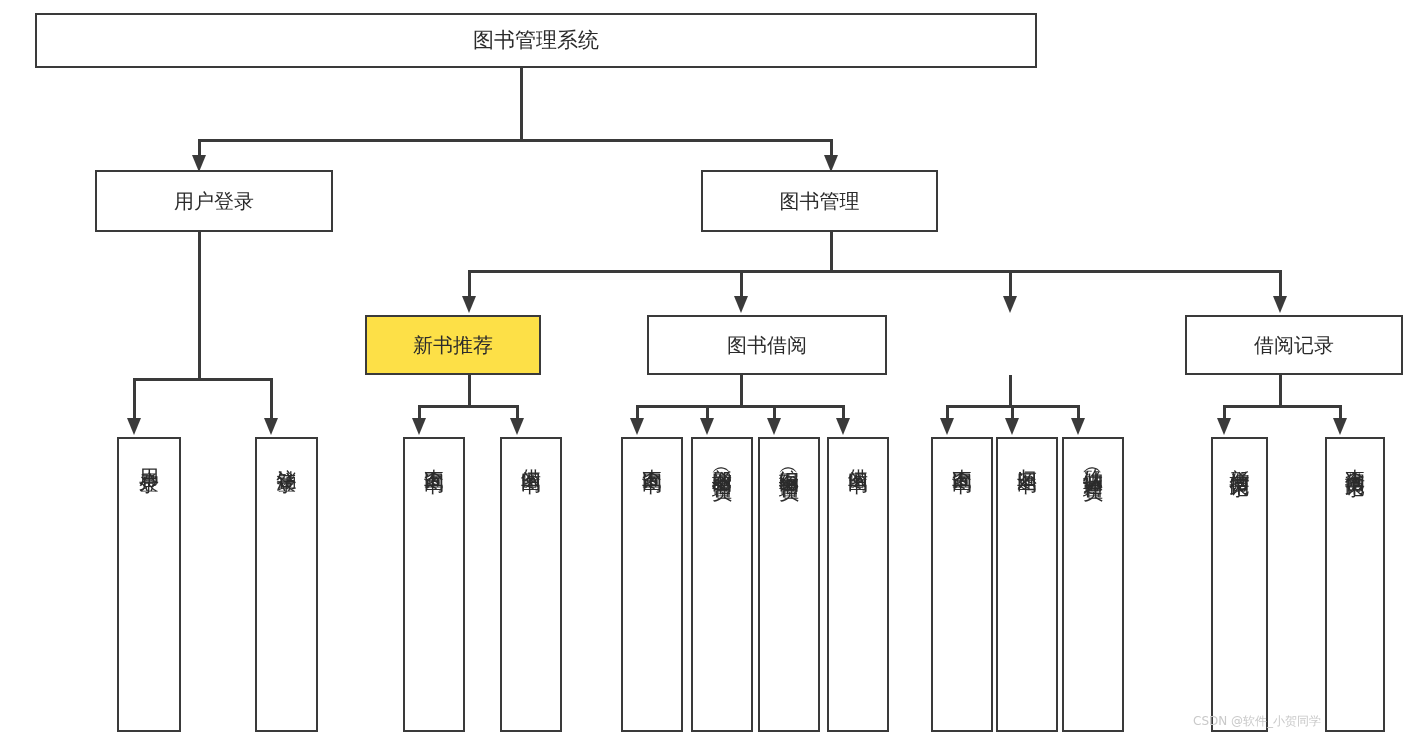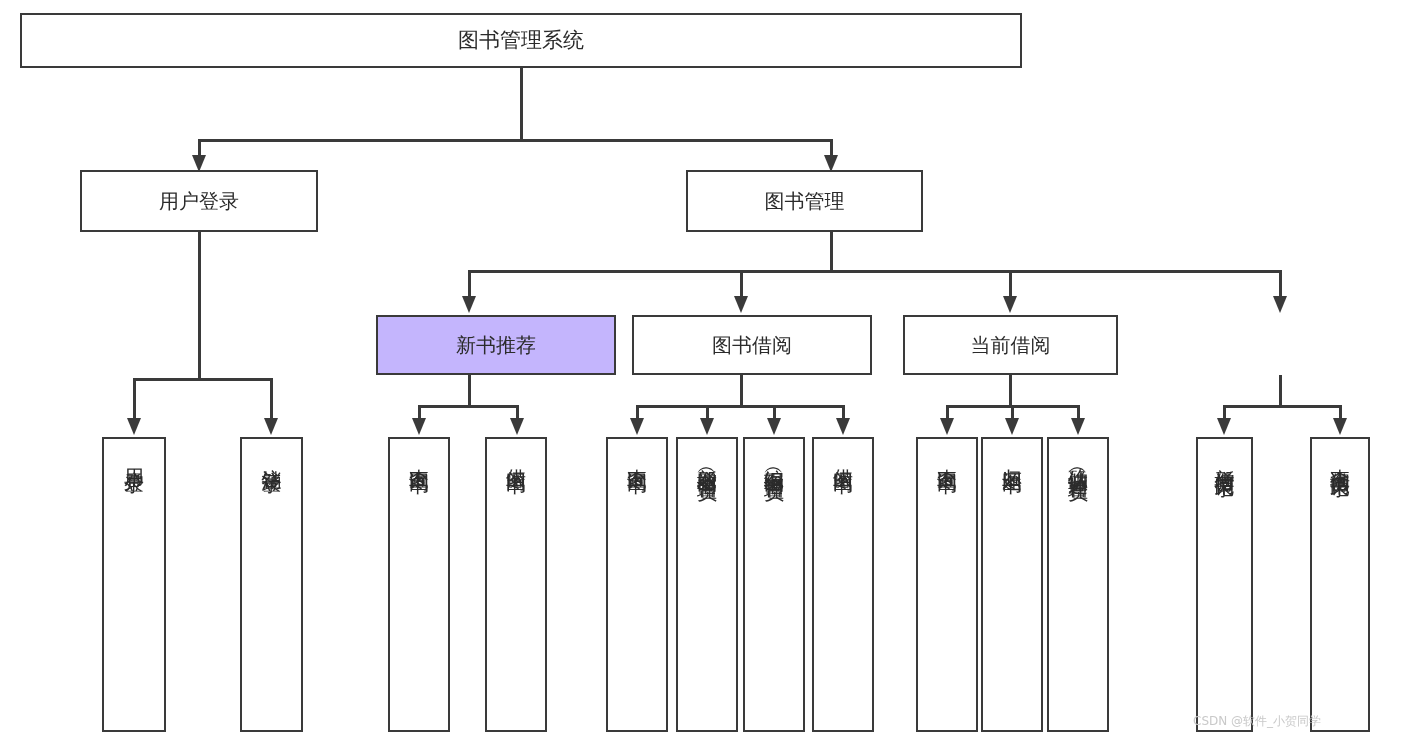--- a/index.html
+++ b/index.html
@@ -20,20 +20,21 @@
   }
   
   .node {
     position: absolute;
     box-sizing: border-box;
     background: #ffffff;
     border: 2.5px solid #3a3a3a;
     display: flex;
     align-items: center;
     justify-content: center;
+    margin-left: 15px;
   }
   .node .label {
     color: #2b2b2b;
     line-height: 1.12;
     text-align: center;
     white-space: pre-line;
   }
   
   .node.root .label {
     font-size: 21px;
@@ -115,28 +116,28 @@
   <div class="seg h" style="left: 468px; top: 270px; width: 812px; background: rgb(58, 58, 58);"></div>
   <div class="seg v" style="left: 468px; top: 270px; height: 30px; background: rgb(58, 58, 58);"></div>
   <div class="arrow" style="left: 462px; top: 296px; border-top-color: rgb(58, 58, 58);"></div>
   <div class="seg v" style="left: 740px; top: 270px; height: 30px; background: rgb(58, 58, 58);"></div>
   <div class="arrow" style="left: 734px; top: 296px; border-top-color: rgb(58, 58, 58);"></div>
   <div class="seg v" style="left: 1009px; top: 270px; height: 30px; background: rgb(58, 58, 58);"></div>
   <div class="arrow" style="left: 1003px; top: 296px; border-top-color: rgb(58, 58, 58);"></div>
   <div class="seg v" style="left: 1279px; top: 270px; height: 30px; background: rgb(58, 58, 58);"></div>
   <div class="arrow" style="left: 1273px; top: 296px; border-top-color: rgb(58, 58, 58);"></div>
 
-  <div class="node level3" style="left: 376px; top: 315px; width: 240px; height: 60px; border-color: rgb(58, 58, 58); background: #c4b5fd;">
+  <div class="node level3" style="left: 350px; top: 315px; width: 176px; height: 60px; border-color: rgb(58, 58, 58); background: #fde047;">
     <span class="label" style="color: rgb(43, 43, 43);">新书推荐</span>
   </div>
   <div class="node level3" style="left: 632px; top: 315px; width: 240px; height: 60px; border-color: rgb(58, 58, 58); background: rgb(255, 255, 255);">
     <span class="label" style="color: rgb(43, 43, 43);">图书借阅</span>
   </div>
-  <div class="node level3" style="left: 903px; top: 315px; width: 215px; height: 60px; border-color: rgb(58, 58, 58); background: rgb(255, 255, 255);">
-    <span class="label" style="color: rgb(43, 43, 43);">当前借阅</span>
+  <div class="node level3" style="left: 1170px; top: 315px; width: 218px; height: 60px; border-color: rgb(58, 58, 58); background: rgb(255, 255, 255);">
+    <span class="label" style="color: rgb(43, 43, 43);">借阅记录</span>
   </div>
 
   <div class="seg v" style="left: 468px; top: 375px; height: 32px; background: rgb(58, 58, 58);"></div>
   <div class="seg h" style="left: 418px; top: 405px; width: 100px; background: rgb(58, 58, 58);"></div>
   <div class="seg v" style="left: 418px; top: 405px; height: 16px; background: rgb(58, 58, 58);"></div>
   <div class="arrow" style="left: 412px; top: 418px; border-top-color: rgb(58, 58, 58);"></div>
   <div class="seg v" style="left: 516px; top: 405px; height: 16px; background: rgb(58, 58, 58);"></div>
   <div class="arrow" style="left: 510px; top: 418px; border-top-color: rgb(58, 58, 58);"></div>
 
   <div class="seg v" style="left: 740px; top: 375px; height: 32px; background: rgb(58, 58, 58);"></div>

